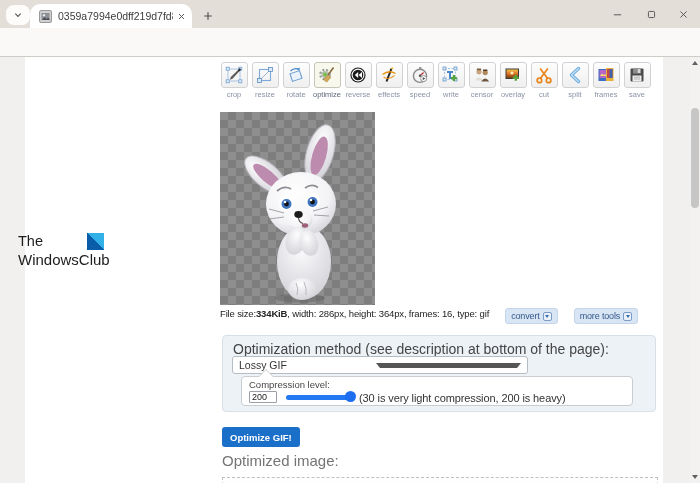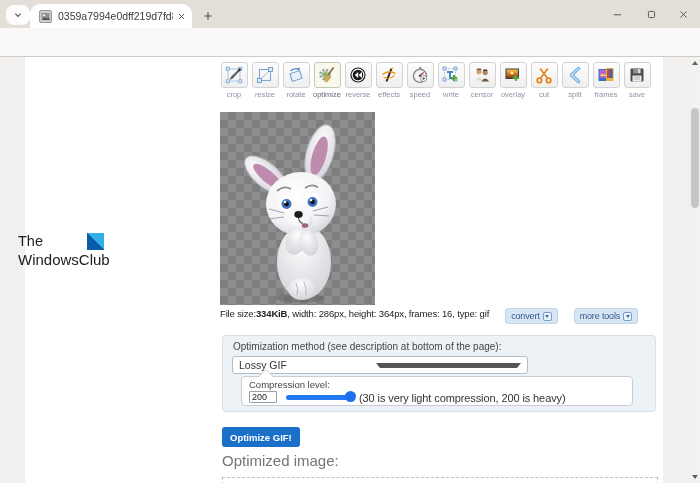--- a/index.html
+++ b/index.html
@@ -46,21 +46,21 @@
     background:repeating-conic-gradient(#7e7e7e 0% 25%, #8e8e8e 0% 50%); background-size:16px 16px; }
 
   
   .fileinfo { position:absolute; left:220px; top:251px; height:18px; display:flex; align-items:flex-start; white-space:nowrap; font-size:9.5px; letter-spacing:-0.15px; color:#222; }
   .bluebtn { display:inline-flex; align-items:center; gap:3px; margin-left:16px; background:#d8e5f4; color:#33588a; border:1px solid #c3d5ea; border-radius:3px; font-size:9px; padding:2px 5px; cursor:pointer; }
   .mini-ic { width:9px; height:9px; border:1px solid #7a9cc6; border-radius:2px; background:#eaf1fa; display:inline-flex; align-items:center; justify-content:center; }
   .mini-ic:after { content:""; width:0; height:0; border-left:2.5px solid transparent; border-right:2.5px solid transparent; border-top:3.5px solid #3a6ea8; }
 
   
   .panel { position:absolute; left:222px; top:278px; width:434px; height:77px; background:#edf2f7; border:1px solid #d7dfe7; border-radius:4px; }
-  .panel-label { position:absolute; left:10px; top:5px; font-size:10px; color:#454545; }
+  .panel-label { position:absolute; left:10px; top:5px; font-size:14px; color:#454545; }
   .selectbox { position:absolute; left:9px; top:20px; width:296px; height:18px; background:#fff; border:1px solid #b6bcc4; border-radius:3px; display:flex; align-items:center; padding:0 6px; cursor:pointer; }
   .selectbox span { font-size:10.5px; color:#333; flex:1; }
   .sel-chev { width:0; height:0; border-left:4px solid transparent; border-right:4px solid transparent; border-top:5px solid #555; }
 
   .compbox { position:absolute; left:18px; top:40px; width:392px; height:30px; background:#fff; border:1px solid #c9ccd0; border-radius:4px; }
   .caret-o { position:absolute; left:16px; top:-8px; width:0; height:0; border:8px solid transparent; border-bottom-color:#c9ccd0; border-top:none; }
   .caret-i { position:absolute; left:17px; top:-7px; width:0; height:0; border:7px solid transparent; border-bottom-color:#fff; border-top:none; }
   .comp-label { position:absolute; left:7px; top:2px; font-size:9.5px; color:#454545; }
   .comp-input { position:absolute; left:7px; top:14px; width:28px; height:12px; font-size:9px; font-family:"Liberation Sans",sans-serif; border:1px solid #9aa0a6; border-radius:1px; padding:0 2px; color:#222; }
   .slider-track { position:absolute; left:44px; top:18px; width:66px; height:5px; background:#2277f3; border-radius:3px; cursor:pointer; }

